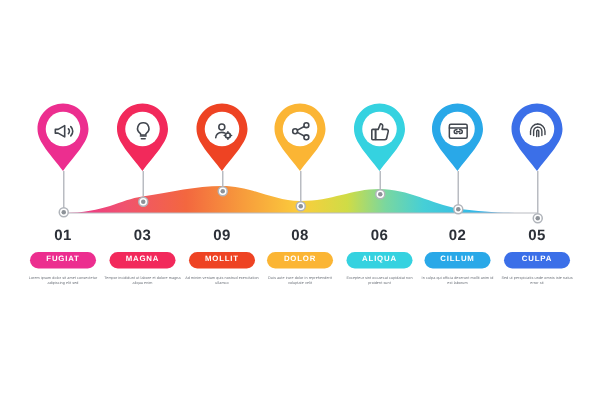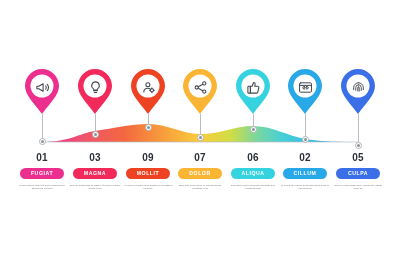--- a/index.html
+++ b/index.html
@@ -249,21 +249,21 @@
         </svg>
         <div class="pin-icon">
           <svg viewBox="0 0 24 24" fill="none" stroke="#42474f" stroke-width="1.7" stroke-linecap="round" stroke-linejoin="round">
             <circle cx="18" cy="5.5" r="2.6"></circle>
             <circle cx="6" cy="12" r="2.6"></circle>
             <circle cx="18" cy="18.5" r="2.6"></circle>
             <path d="M8.4 10.8l7.3-3.9M8.4 13.2l7.3 3.9"></path>
           </svg>
         </div>
       </div>
-      <div class="num">07</div>
+      <div class="num">08</div>
       <div class="pill" style="background:#fbb534">DOLOR</div>
       <div class="desc">Duis aute irure dolor in reprehenderit voluptate velit</div>
     </div>
 
     <div class="step" style="left:253px">
       <div class="stem" style="top:114px;height:12px"></div>
       <div class="node" style="top:126px"></div>
       <div class="pin-wrap">
         <svg class="pin-svg" viewBox="0 0 36 48" xmlns="http://www.w3.org/2000/svg">
           <path d="M18 1 C8.6 1 1 8.6 1 18 C1 27 10 35 18 46 C26 35 35 27 35 18 C35 8.6 27.4 1 18 1 Z" fill="#35d2e0"></path>

